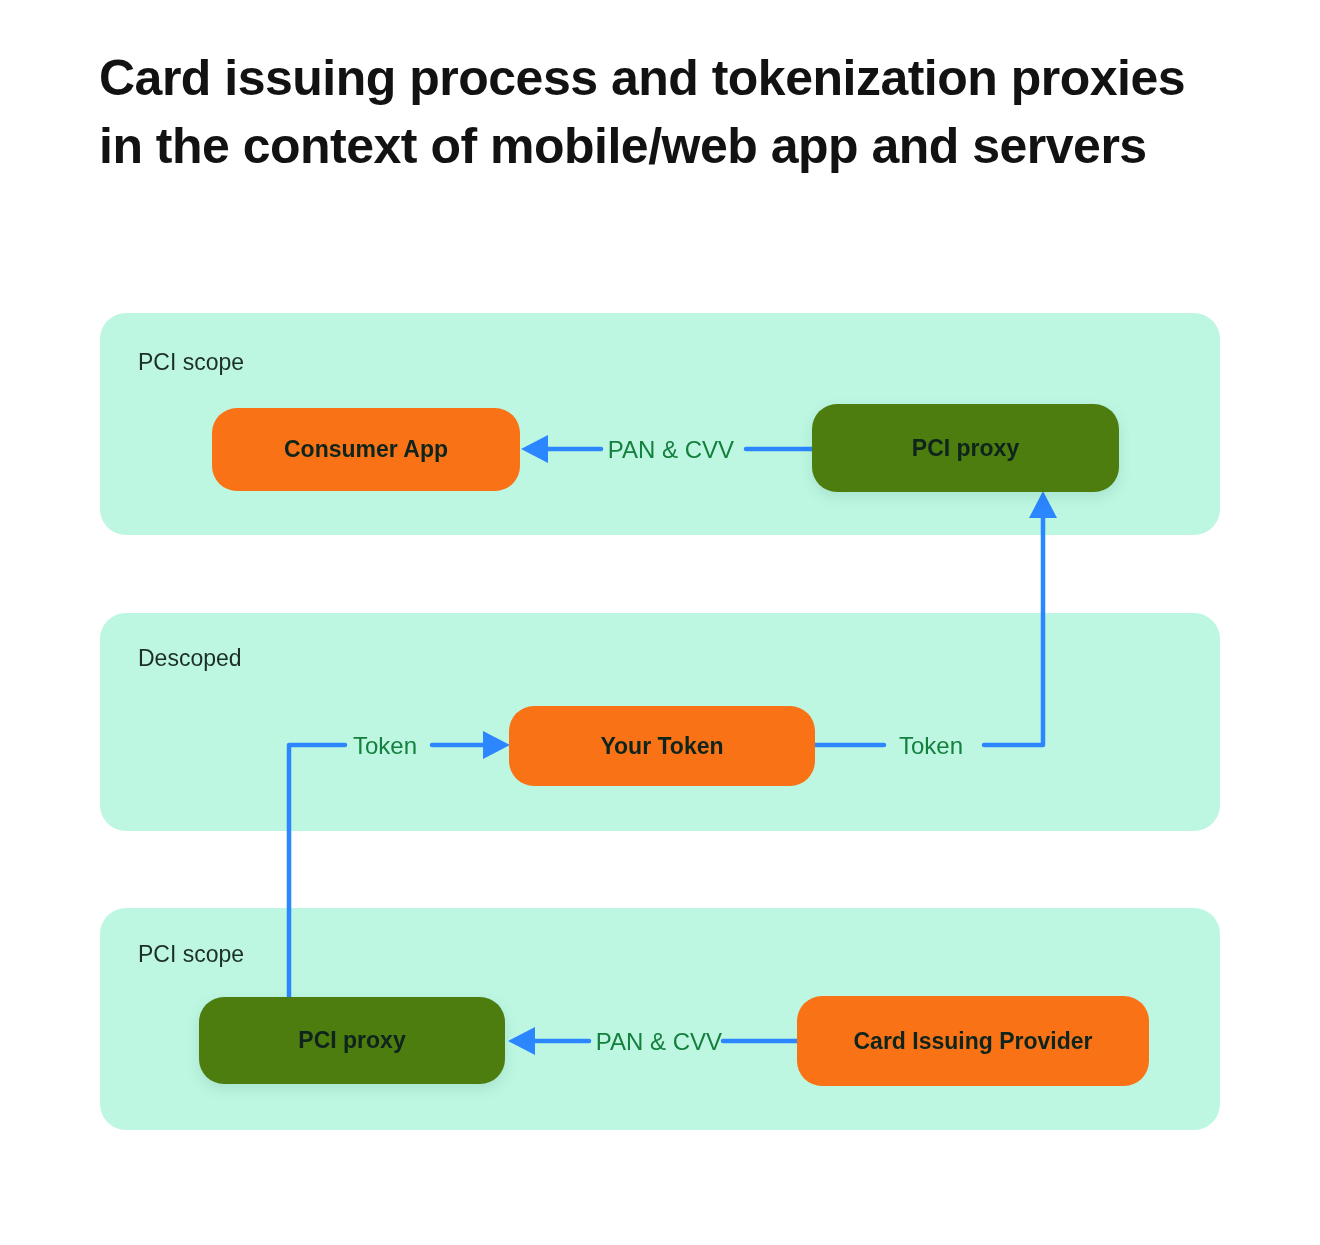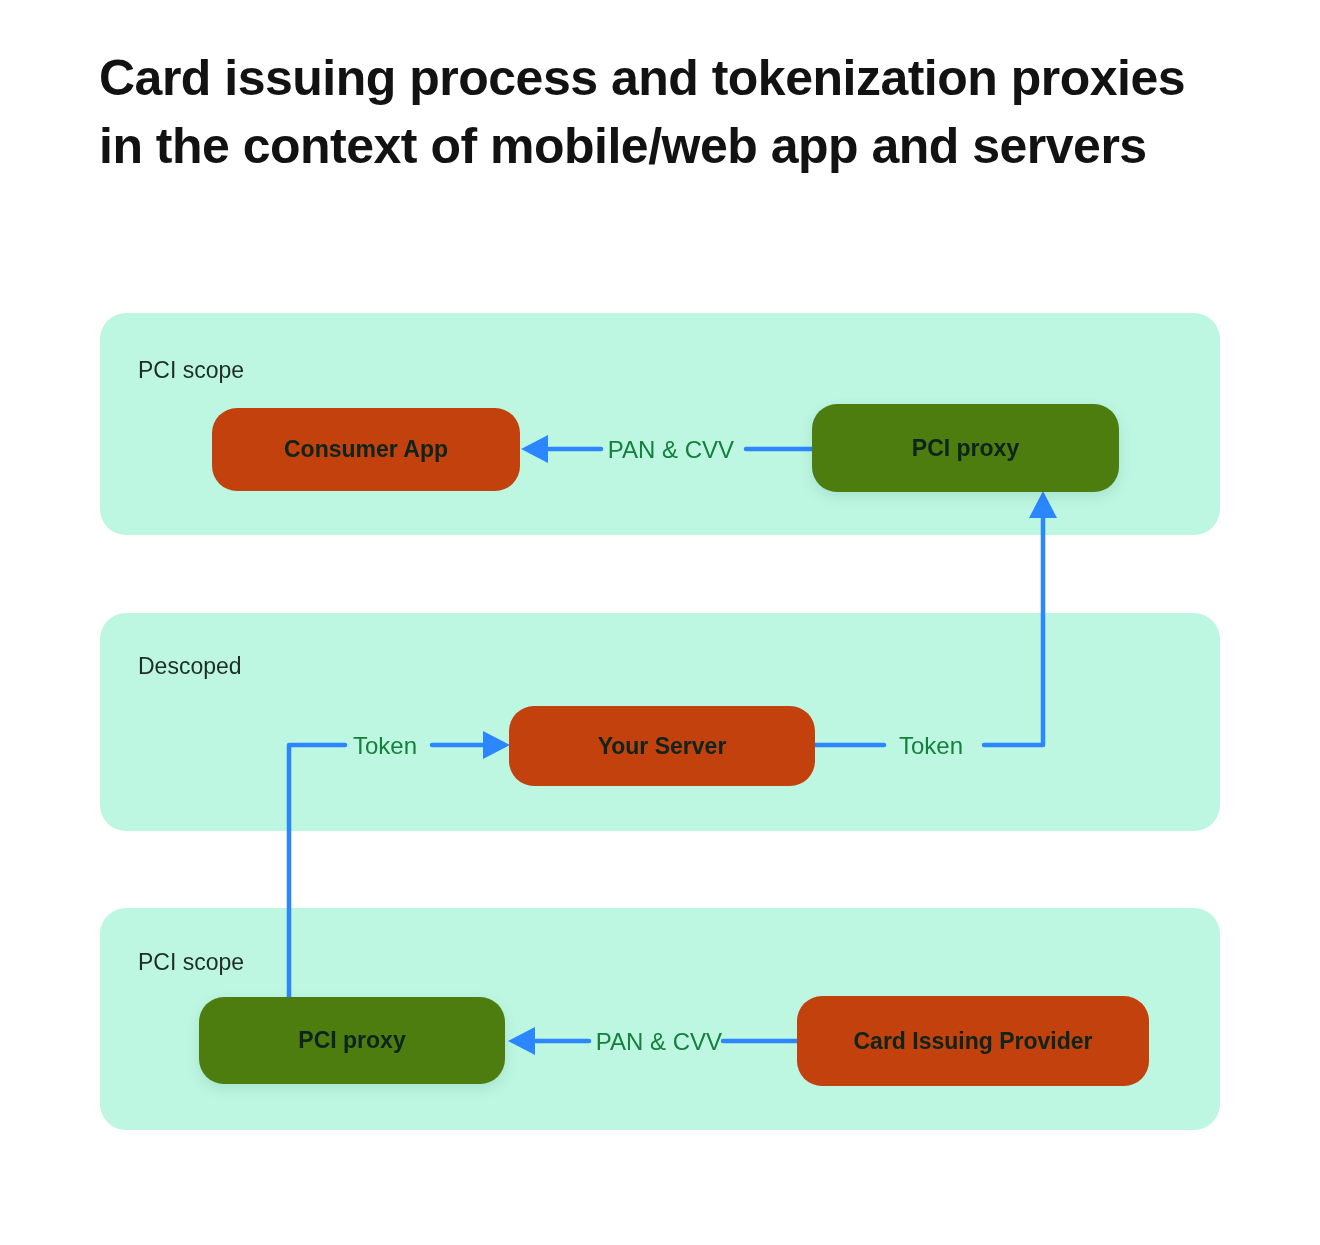--- a/index.html
+++ b/index.html
@@ -19,40 +19,40 @@
 
   
   .band{
     position:absolute;left:100px;width:1120px;
     background:#bdf7e2;border-radius:26px;
   }
   .band-1{top:313px;height:222px;}
   .band-2{top:613px;height:218px;}
   .band-3{top:908px;height:222px;}
   .band-label{
-    position:absolute;font-size:23px;color:#1d2e28;white-space:nowrap;margin-top:8px;
+    position:absolute;font-size:23px;color:#1d2e28;white-space:nowrap;
   }
   .band-label-1{left:138px;top:349px;}
   .band-label-2{left:138px;top:645px;}
   .band-label-3{left:138px;top:941px;}
 
   
   svg.connectors{position:absolute;left:0;top:0;z-index:2;}
   .edge-line{stroke:#2b86ff;stroke-width:4.5;fill:none;
     stroke-linecap:round;stroke-linejoin:round;}
   .edge-head{fill:#2b86ff;stroke:none;}
 
   
   .node{
     position:absolute;z-index:3;
     display:flex;align-items:center;justify-content:center;
     font-size:23px;font-weight:bold;color:#0e241c;
     border-radius:25px;text-align:center;white-space:nowrap;
   }
-  .node-green{background:#c2410c;}
+  .node-green{background:#f97316;}
   .node-white{background:#4d7c0f;box-shadow:0 5px 14px rgba(25,80,66,0.12);}
   .n-consumer-app{left:212px;top:408px;width:308px;height:83px;}
   .n-pci-proxy-top{left:812px;top:404px;width:307px;height:88px;}
   .n-your-server{left:509px;top:706px;width:306px;height:80px;}
   .n-pci-proxy-bottom{left:199px;top:997px;width:306px;height:87px;}
   .n-card-issuing{left:797px;top:996px;width:352px;height:90px;}
 
   
   .edge-label{
     position:absolute;z-index:3;transform:translate(-50%,-50%);
@@ -105,21 +105,21 @@
     </g>
   </svg>
 
   <div class="node node-green n-consumer-app">
     <span>Consumer App</span>
   </div>
   <div class="node node-white n-pci-proxy-top">
     <span>PCI proxy</span>
   </div>
   <div class="node node-green n-your-server">
-    <span>Your Server</span>
+    <span>Your Token</span>
   </div>
   <div class="node node-white n-pci-proxy-bottom">
     <span>PCI proxy</span>
   </div>
   <div class="node node-green n-card-issuing">
     <span>Card Issuing Provider</span>
   </div>
 
   <div class="edge-label el-pan-top">PAN &amp; CVV</div>
   <div class="edge-label el-token-left">Token</div>

